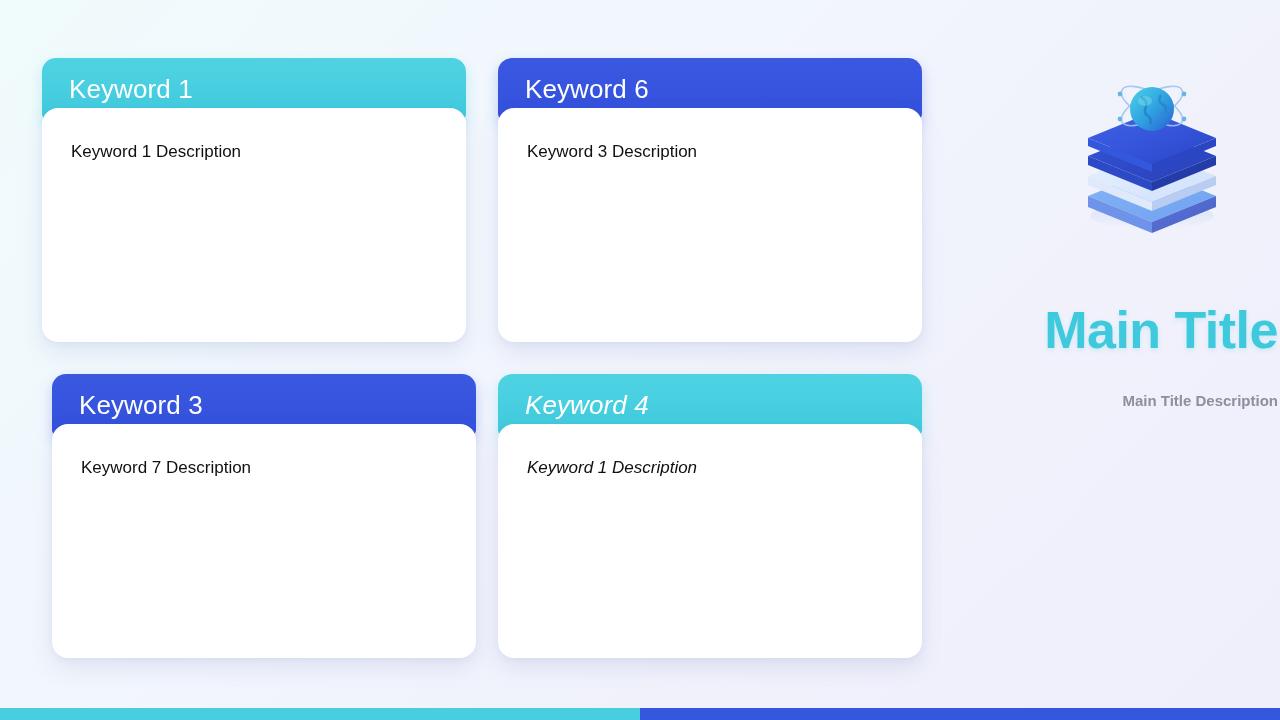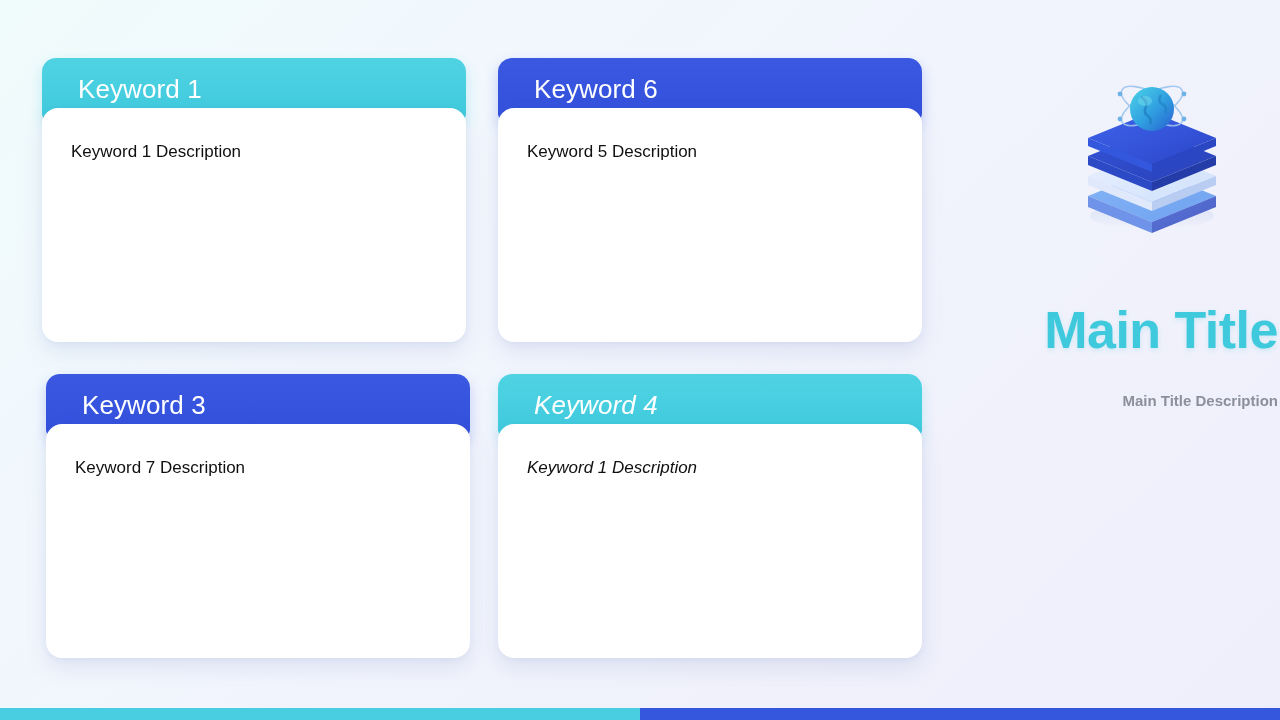--- a/index.html
+++ b/index.html
@@ -37,32 +37,32 @@
     height: 602px;
   }
 
   .card {
     position: absolute;
     width: 424px;
     height: 284px;
   }
   .card.c1 { left: 0px;   top: 0px; }
   .card.c2 { left: 456px; top: 0px; }
-  .card.c3 { left: 4px;   top: 316px; }
+  .card.c3 { left: 10px;   top: 316px; }
   .card.c4 { left: 456px; top: 316px; font-style: italic; }
 
   .card-header {
     position: absolute;
     left: 0;
     top: 0;
     width: 100%;
     height: 62px;
     border-radius: 14px 14px 6px 6px;
     box-sizing: border-box;
-    padding: 0 0 0 36px;
+    padding: 0 0 0 27px;
     display: flex;
     align-items: center;
     z-index: 1;
   }
   .card-header.cyan {
     background: linear-gradient(180deg, #4fd3e3 0%, #3fcadd 100%);
     box-shadow: 0 6px 14px rgba(63,202,221,0.28);
   }
   .card-header.blue {
     background: linear-gradient(180deg, #3a58e0 0%, #3350dc 100%);
@@ -172,21 +172,21 @@
       <div class="card-body">
         <p class="card-desc">Keyword 1 Description</p>
       </div>
     </div>
 
     <div class="card c2">
       <div class="card-header blue">
         <span class="card-title">Keyword 6</span>
       </div>
       <div class="card-body">
-        <p class="card-desc">Keyword 5 Description</p>
+        <p class="card-desc">Keyword 3 Description</p>
       </div>
     </div>
 
     <div class="card c3">
       <div class="card-header blue">
         <span class="card-title">Keyword 3</span>
       </div>
       <div class="card-body">
         <p class="card-desc">Keyword 7 Description</p>
       </div>

